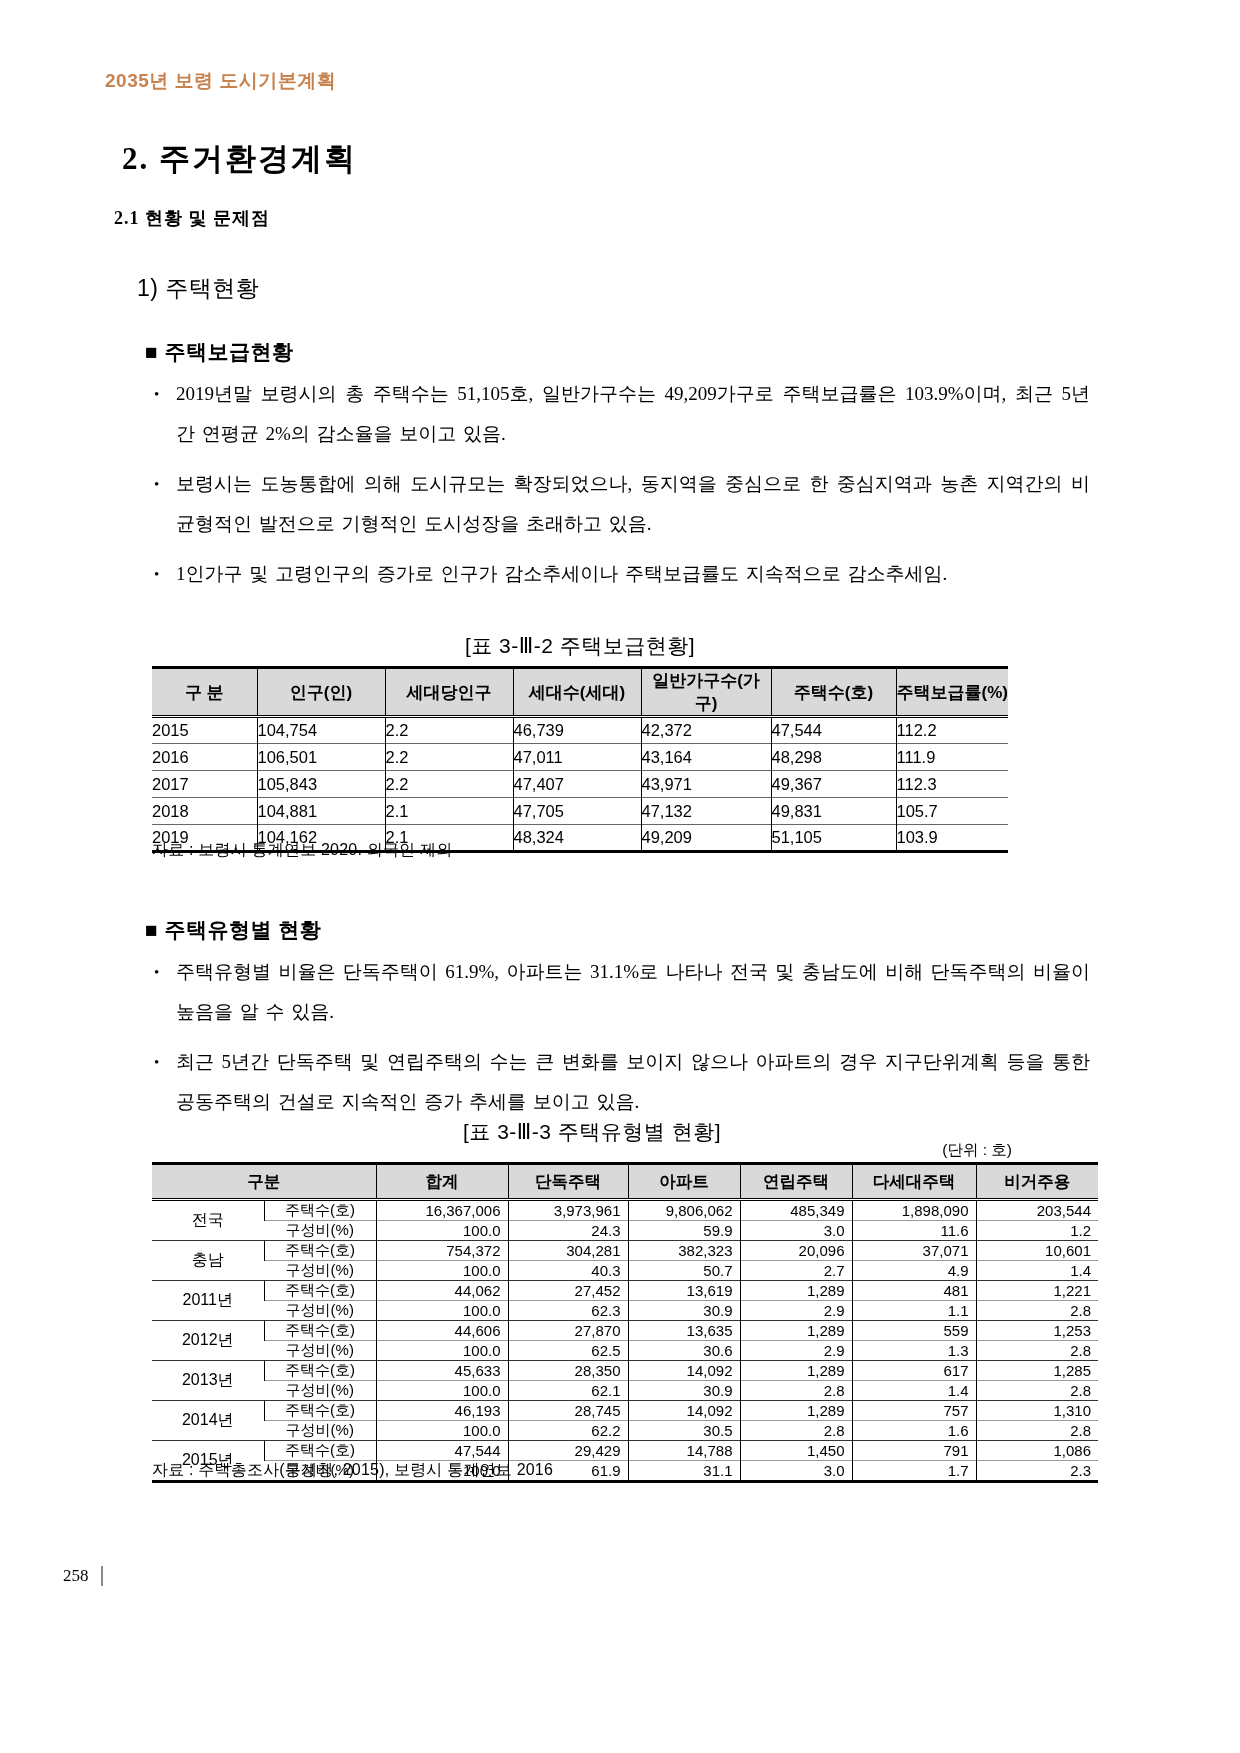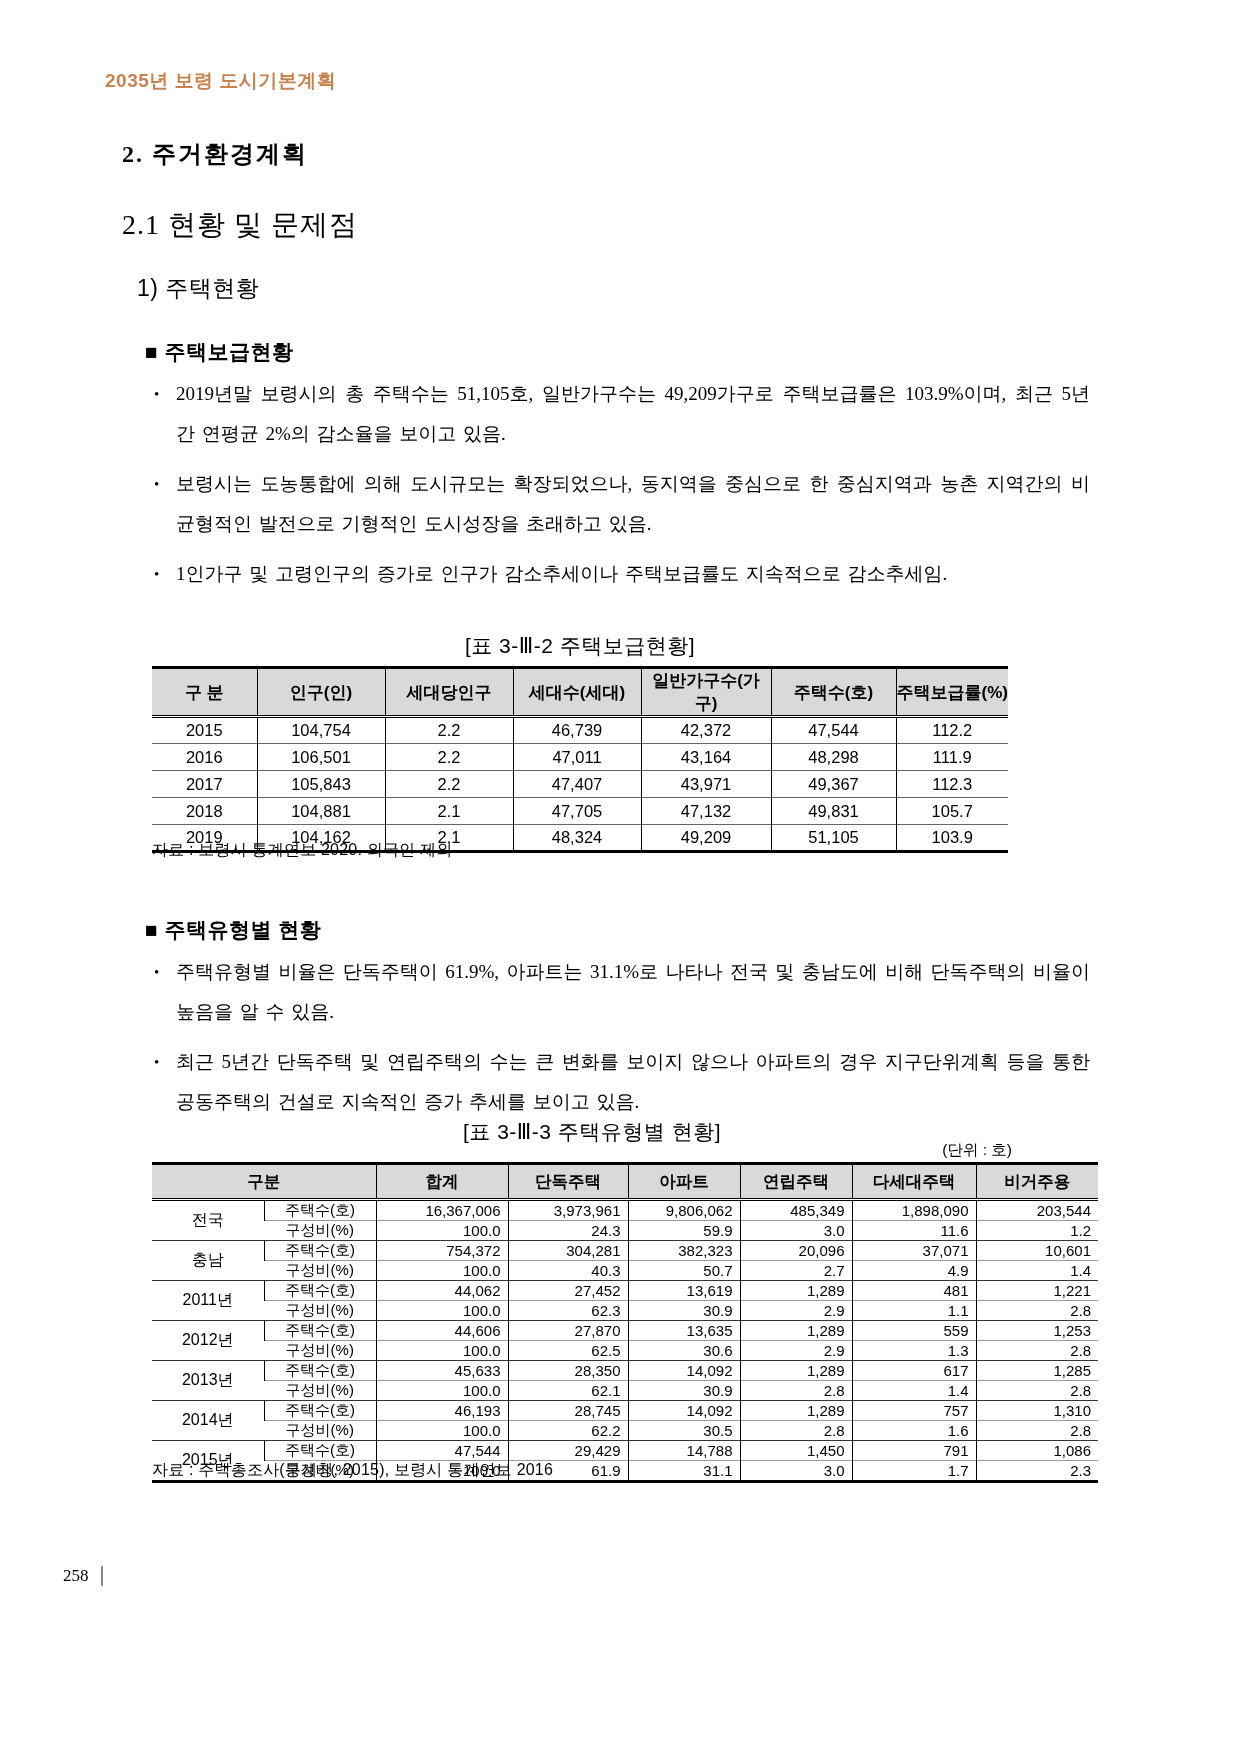--- a/index.html
+++ b/index.html
@@ -10,26 +10,26 @@
   }
 
   .page-header {
     position:absolute; left:105px; top:68px;
     font-size:19px; font-weight:bold; letter-spacing:.5px;
     color:#c8824e;
   }
   .chapter-title {
     position:absolute; left:122px; top:138px;
     font-family:"Liberation Serif","DejaVu Serif",serif;
-    font-size:24px; font-weight:bold; letter-spacing:2px;
+    font-size:31px; font-weight:bold; letter-spacing:2px;
   }
   .section-title {
-    position:absolute; left:122px; top:206px;
+    position:absolute; left:114px; top:206px;
     font-family:"Liberation Serif","DejaVu Serif",serif;
-    font-size:28px; font-weight:normal; letter-spacing:1px;
+    font-size:18px; font-weight:bold; letter-spacing:1px;
   }
   .subsection-title {
     position:absolute; left:137px; top:273px;
     font-size:23px; font-weight:normal; letter-spacing:.5px;
   }
   .block-heading {
     position:absolute; left:145px;
     font-size:21px; font-weight:bold; letter-spacing:.5px;text-align:right;
   }
   .bh-1 { top:338px; }
@@ -66,21 +66,21 @@
   }
   .doc-table th {
     background:#d9d9d9; font-weight:bold; text-align:center;
     border-bottom:3px double #000;
   }
   .doc-table th, .doc-table td { border-left:1.3px solid #000; overflow:hidden; }
   .doc-table tr > *:first-child { border-left:none; }
 
   #table1 { left:152px; top:666px; width:856px; font-size:16.5px; }
   #table1 th { height:36px; font-size:17px; }
-  #table1 td { height:27px; text-align:center; }
+  #table1 td { height:27px; text-align:left; }
   #table1 tbody tr:not(:first-child) td { border-top:1.2px solid #666; }
   #table1 col.c1{width:105px}#table1 col.c2{width:128px}#table1 col.c3{width:128px}
   #table1 col.c4{width:128px}#table1 col.c5{width:130px}#table1 col.c6{width:125px}
   #table1 col.c7{width:112px}
 
   #table2 { left:152px; top:1162px; width:946px; font-size:15px; }
   #table2 th { height:36px; font-size:16.5px; }
   #table2 td { height:18px; }
   #table2 td.num { text-align:right; padding-right:7px; }
   #table2 td.gname { text-align:center; font-size:16px; }

